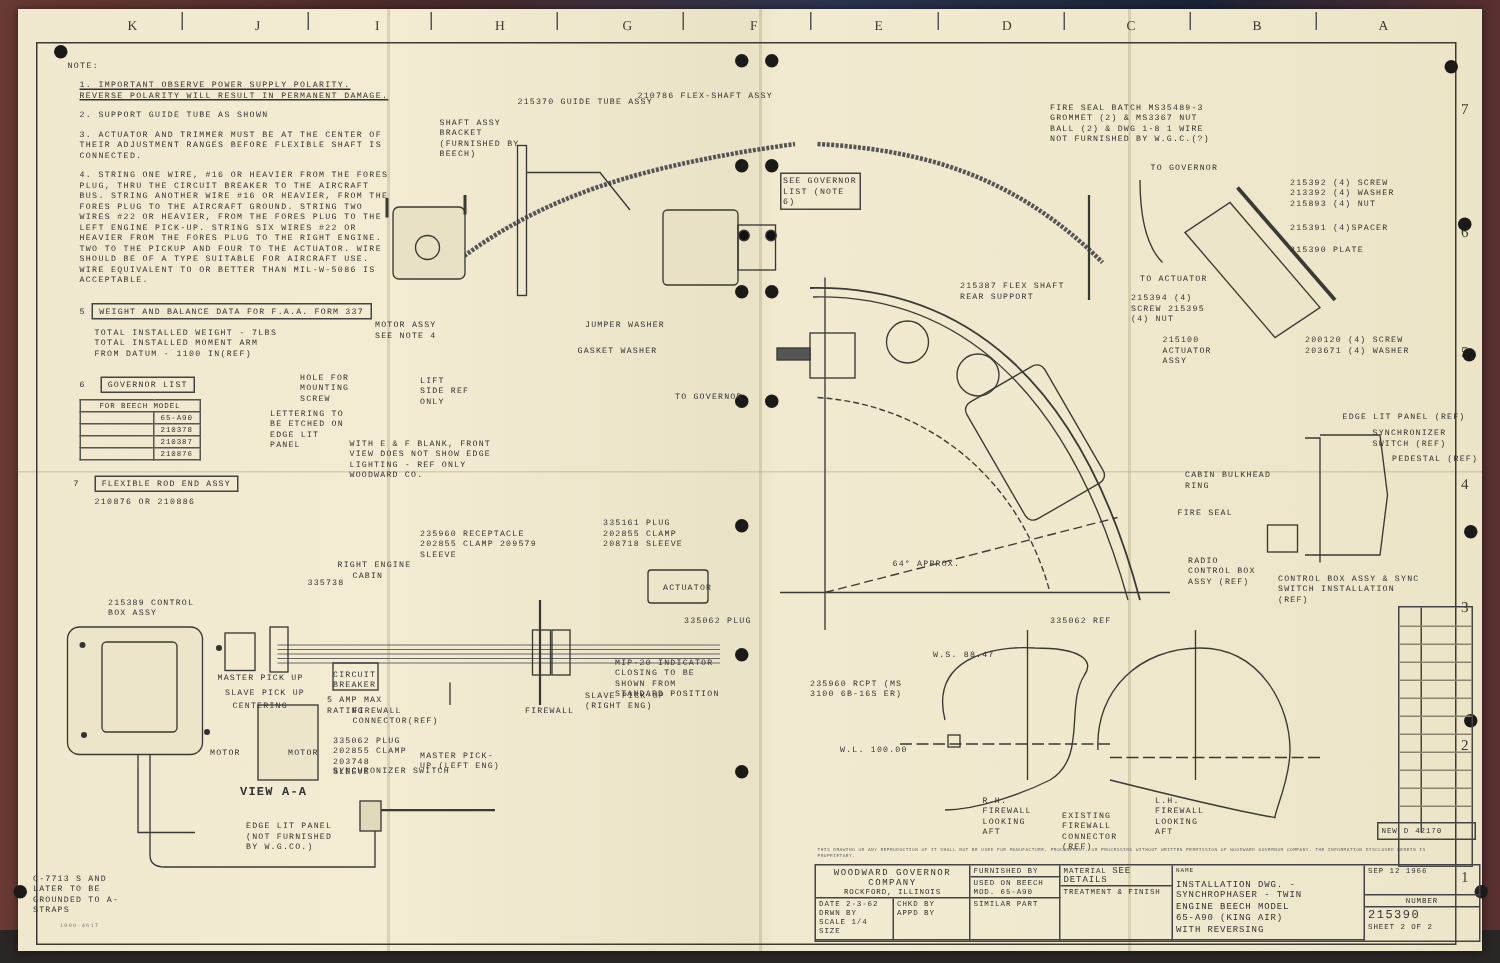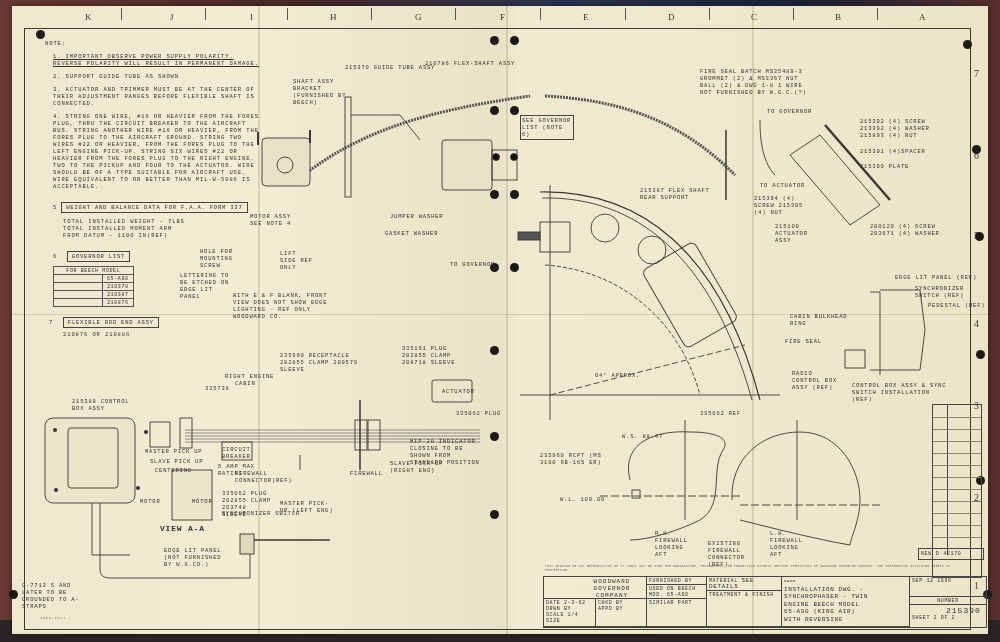--- a/index.html
+++ b/index.html
@@ -22,21 +22,21 @@
   .txt{position:absolute;font-size:5.5px;line-height:7px;color:#333;letter-spacing:.8px;white-space:pre;text-transform:uppercase;}
   .notes{position:absolute;left:45px;top:40px;width:220px;}
   .note{font-size:5.5px;line-height:7px;color:#333;letter-spacing:.9px;text-transform:uppercase;margin-bottom:6px;}
   .note.u{text-decoration:underline;}
   .boxed{display:inline-block;border:1px solid #444;padding:1px 4px;font-size:5.5px;letter-spacing:.8px;text-transform:uppercase;color:#333;}
   table.gov{border-collapse:collapse;margin-left:8px;margin-top:3px;}
   table.gov td{border:1px solid #555;font-size:5px;padding:0 4px;height:7px;color:#333;letter-spacing:.6px;text-transform:uppercase;}
   svg.draw{position:absolute;left:0;top:0;}
   .titleblock{position:absolute;left:543px;top:576px;width:442px;height:50px;border:1px solid #444;background:rgba(255,255,255,.05);}
   .tb-cell{position:absolute;border-right:1px solid #444;border-bottom:1px solid #444;box-sizing:border-box;font-size:5px;line-height:6px;color:#333;letter-spacing:.6px;text-transform:uppercase;padding:1px 2px;overflow:hidden;}
-  .tb-big{font-size:8px;line-height:9px;letter-spacing:1px;margin-left:34px;}
+  .tb-big{font-size:8px;line-height:9px;letter-spacing:1px;}
   .rev-block{position:absolute;left:932px;top:404px;width:48px;height:172px;border:1px solid #444;}
   .rev-line{position:absolute;left:0;right:0;height:1px;background:#8a8570;}
   .disclaimer{position:absolute;left:545px;top:565px;width:430px;font-size:3px;line-height:3.5px;color:#666;letter-spacing:.3px;}
 </style>
 </head>
 <body>
 
 <div class="bg-bottom"></div>
 
 <div class="sheet">

